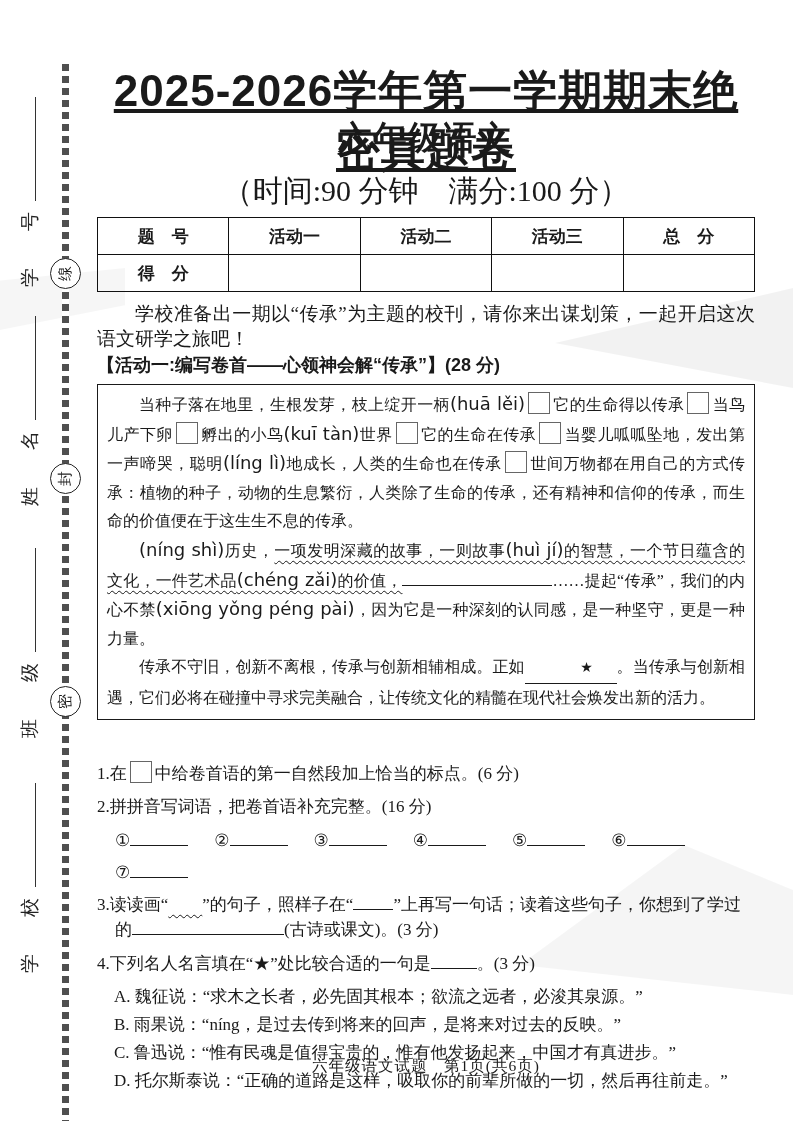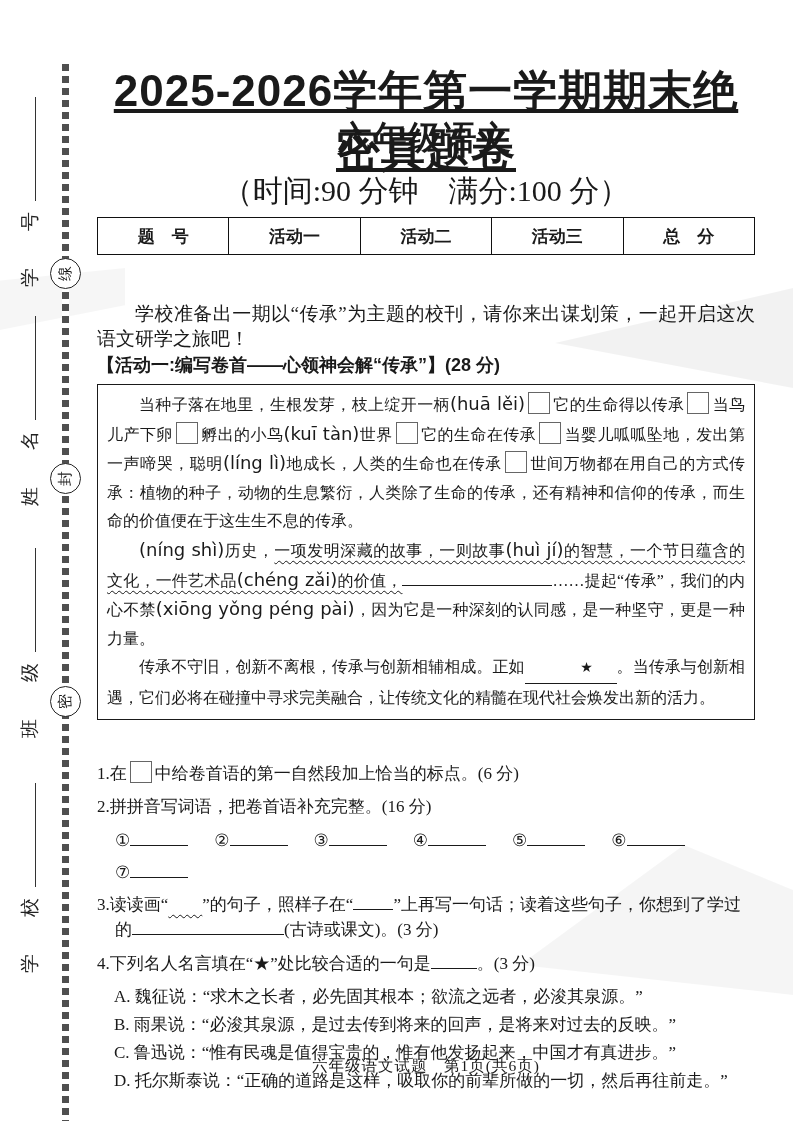--- a/index.html
+++ b/index.html
@@ -89,20 +89,27 @@
 
     <table class="score">
       <tbody>
           <tr>
         <th>题　号</th>
         <th>活动一</th>
         <th>活动二</th>
         <th>活动三</th>
         <th>总　分</th>
       </tr>
+      <tr>
+        <th>得　分</th>
+        <td></td>
+        <td></td>
+        <td></td>
+        <td></td>
+      </tr>
     </tbody>
       </table>
 
     <div class="intro">学校准备出一期以“传承”为主题的校刊，请你来出谋划策，一起开启这次语文研学之旅吧！</div>
 
     <div class="sect">【活动一:编写卷首——心领神会解“传承”】(28 分)</div>
 
     <div class="passage">
       <p><span>当种子落在地里，生根发芽，枝上绽开一柄</span><span class="pinyin">(huā lěi)</span><span class="punct-box"></span><span>它的生命得以传承</span><span class="punct-box"></span><span>当鸟儿产下卵</span><span class="punct-box"></span><span>孵出的小鸟</span><span class="pinyin">(kuī tàn)</span><span>世界</span><span class="punct-box"></span><span>它的生命在传承</span><span class="punct-box"></span><span>当婴儿呱呱坠地，发出第一声啼哭，聪明</span><span class="pinyin">(líng lì)</span><span>地成长，人类的生命也在传承</span><span class="punct-box"></span><span>世间万物都在用自己的方式传承：植物的种子，动物的生息繁衍，人类除了生命的传承，还有精神和信仰的传承，而生命的价值便在于这生生不息的传承。</span></p>
       <p><span class="pinyin">(níng shì)</span><span>历史，</span><span class="wavy">一项发明深藏的故事，一则故事</span><span class="pinyin wavy">(huì jí)</span><span class="wavy">的智慧，一个节日蕴含的文化，一件艺术品</span><span class="pinyin wavy">(chéng zǎi)</span><span class="wavy">的价值，</span><span class="blank" style="width: 150px;"></span><span>……提起“传承”，我们的内心不禁</span><span class="pinyin">(xiōng yǒng péng pài)</span><span>，因为它是一种深刻的认同感，是一种坚守，更是一种力量。</span></p>
@@ -110,20 +117,20 @@
     </div>
 
     <div class="questions">
       <div class="q"><span>1.在</span><span class="punct-box"></span><span>中给卷首语的第一自然段加上恰当的标点。(6 分)</span></div>
       <div class="q">2.拼拼音写词语，把卷首语补充完整。(16 分)</div>
       <div class="q-blanks"><span>①</span><span class="blank" style="width: 58px;"></span><span class="gap" style="width: 26px;"></span><span>②</span><span class="blank" style="width: 58px;"></span><span class="gap" style="width: 26px;"></span><span>③</span><span class="blank" style="width: 58px;"></span><span class="gap" style="width: 26px;"></span><span>④</span><span class="blank" style="width: 58px;"></span><span class="gap" style="width: 26px;"></span><span>⑤</span><span class="blank" style="width: 58px;"></span><span class="gap" style="width: 26px;"></span><span>⑥</span><span class="blank" style="width: 58px;"></span></div>
       <div class="q-blanks"><span>⑦</span><span class="blank" style="width: 58px;"></span></div>
       <div class="q q-cont"><span>3.读读画“</span><span class="wavy">　　</span><span>”的句子，照样子在“</span><span class="blank" style="width: 40px;"></span><span>”上再写一句话；读着这些句子，你想到了学过的</span><span class="blank" style="width: 152px;"></span><span>(古诗或课文)。(3 分)</span></div>
       <div class="q"><span>4.下列名人名言填在“★”处比较合适的一句是</span><span class="blank" style="width: 46px;"></span><span>。(3 分)</span></div>
       <div class="q-opt">A. 魏征说：“求木之长者，必先固其根本；欲流之远者，必浚其泉源。”</div>
-      <div class="q-opt">B. 雨果说：“必浚其泉源，是过去传到将来的回声，是将来对过去的反映。”</div>
+      <div class="q-opt">B. 雨果说：“níng，是过去传到将来的回声，是将来对过去的反映。”</div>
       <div class="q-opt">C. 鲁迅说：“惟有民魂是值得宝贵的，惟有他发扬起来，中国才有真进步。”</div>
       <div class="q-opt">D. 托尔斯泰说：“正确的道路是这样，吸取你的前辈所做的一切，然后再往前走。”</div>
     </div>
 
     <div class="footer">六年级语文试题　第1页(共6页)</div>
   </div>
 </div>
 
 </body></html>

